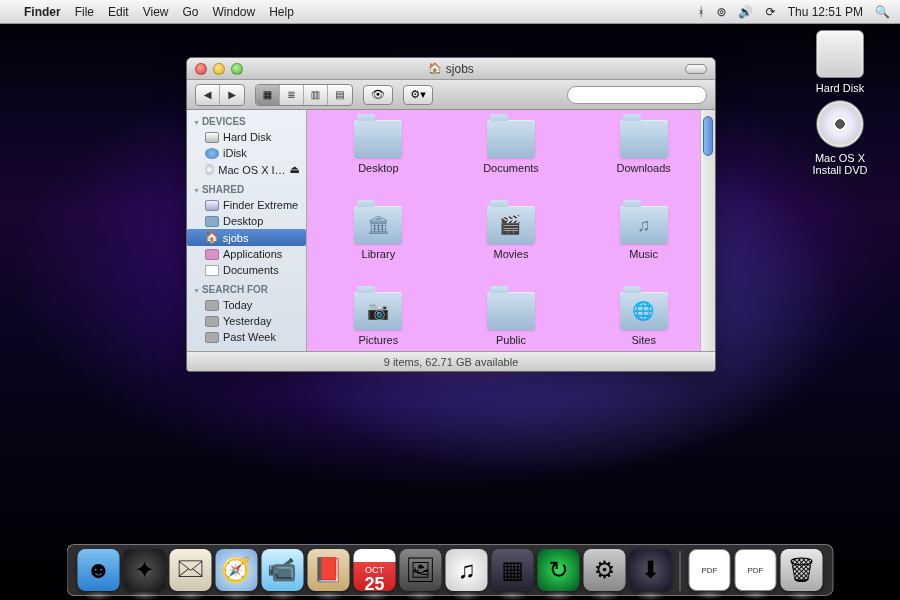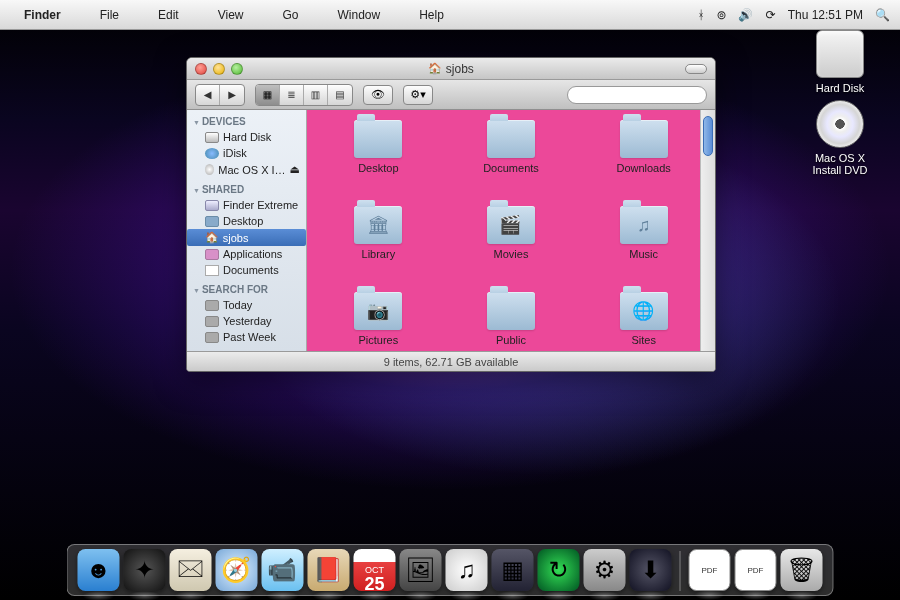--- a/index.html
+++ b/index.html
@@ -10,28 +10,28 @@
   position: absolute; inset: 0;
   background:
     radial-gradient(ellipse 800px 400px at 50% 45%, rgba(255,120,255,0.7) 0%, rgba(200,60,255,0.5) 15%, rgba(80,20,180,0.4) 30%, transparent 55%),
     radial-gradient(ellipse 700px 300px at 45% 40%, rgba(255,255,255,0.9) 0%, rgba(255,200,255,0.3) 8%, transparent 25%),
     radial-gradient(ellipse 600px 350px at 60% 50%, rgba(100,200,255,0.4) 0%, transparent 50%),
     linear-gradient(180deg, #000 0%, #0a0520 20%, #1a0530 35%, #0a0520 55%, #000 100%);
 }
 
 
 .menubar {
-  position: absolute; top: 0; left: 0; right: 0; height: 30px;
+  position: absolute; top: 0; left: 0; right: 0; height: 24px;
   background: linear-gradient(#f8f8f8, #d9d9d9);
   border-bottom: 1px solid #999;
   display: flex; align-items: center; padding: 0 10px; font-size: 12px; color: #222;
 }
 .menubar .apple { font-size: 14px; margin-right: 14px; }
 .menubar .app { font-weight: bold; margin-right: 14px; }
-.menubar .item { margin-right: 14px; cursor: default; margin-left: 25px; }
+.menubar .item { margin-right: 14px; cursor: default; }
 .menubar .right { margin-left: auto; display: flex; align-items: center; gap: 12px; }
 .menubar .status-icon { font-size: 12px; }
 
 
 .desk-icon { position: absolute; right: 20px; width: 80px; text-align: center; color: #fff; font-size: 11px; text-shadow: 0 1px 2px #000; }
 .desk-icon .ic { width: 48px; height: 48px; margin: 0 auto 4px; }
 .hd-ic { background: linear-gradient(#f5f5f5,#ccc); border-radius: 6px; border: 1px solid #888; box-shadow: inset 0 2px 4px rgba(255,255,255,0.7), 0 1px 3px rgba(0,0,0,0.3); }
 .dvd-ic { border-radius: 50%; background: radial-gradient(circle at 50% 50%, #555 0%, #555 14%, #fff 15%, #eee 25%, #e8e8ff 40%, #d5d5d5 60%, #fff 80%, #ccc 100%); border: 1px solid #666; }
 
 
@@ -58,21 +58,21 @@
   display: flex; align-items: center; padding: 0 8px; gap: 10px;
 }
 .seg { display: flex; border: 1px solid #888; border-radius: 4px; overflow: hidden; background: linear-gradient(#fdfdfd,#d6d6d6); box-shadow: inset 0 1px 0 rgba(255,255,255,0.6); }
 .seg button { width: 24px; height: 20px; border: none; border-right: 1px solid #aaa; background: transparent; font-size: 10px; color: #333; cursor: pointer; display:flex;align-items:center;justify-content:center; }
 .seg button:last-child { border-right: none; }
 .seg button.active { background: linear-gradient(#bebebe,#8e8e8e); color: #000; }
 .toolbtn { width: 30px; height: 20px; border: 1px solid #888; border-radius: 4px; background: linear-gradient(#fdfdfd,#d6d6d6); font-size: 11px; cursor: pointer; display:flex;align-items:center;justify-content:center; }
 .search { margin-left: auto; width: 140px; height: 18px; border: 1px solid #999; border-radius: 9px; background: #fff; padding: 0 18px 0 8px; font-size: 11px; position: relative; }
 .search::before { content: "🔍"; position: absolute; right: 4px; top: 1px; font-size: 10px; color: #666; }
 
-.body { flex: 1; display: flex; min-height: 0; background: #ec4899; border-radius: 8px; }
+.body { flex: 1; display: flex; min-height: 0; background: #f0abfc; border-radius: 8px; }
 .sidebar { width: 120px; background: linear-gradient(#ecf1f7,#d7dfe8); border-right: 1px solid #a8a8a8; overflow-y: auto; font-size: 11px; }
 .sb-head { color: #6b7885; font-weight: bold; font-size: 10px; padding: 6px 6px 2px; text-transform: uppercase; }
 .sb-head::before { content: "▼ "; font-size: 7px; color: #8a96a4; }
 .sb-item { padding: 2px 6px 2px 18px; color: #222; cursor: default; white-space: nowrap; overflow: hidden; text-overflow: ellipsis; display:flex; align-items:center; gap:4px; }
 .sb-item.sel { background: linear-gradient(#5a8dd6,#3a6db6); color: #fff; border-radius: 2px; }
 .sb-item .mini { width: 14px; height: 11px; display:inline-block; }
 .mini.hd { background: linear-gradient(#fff,#bbb); border:1px solid #888; border-radius:2px; }
 .mini.idisk { background: radial-gradient(circle,#8bf,#48a); border-radius:50%; }
 .mini.dvd { background: radial-gradient(circle,#fff,#aaa); border-radius:50%; }
 .mini.net { background: linear-gradient(#eef,#aac); border:1px solid #88a; border-radius:2px; }

